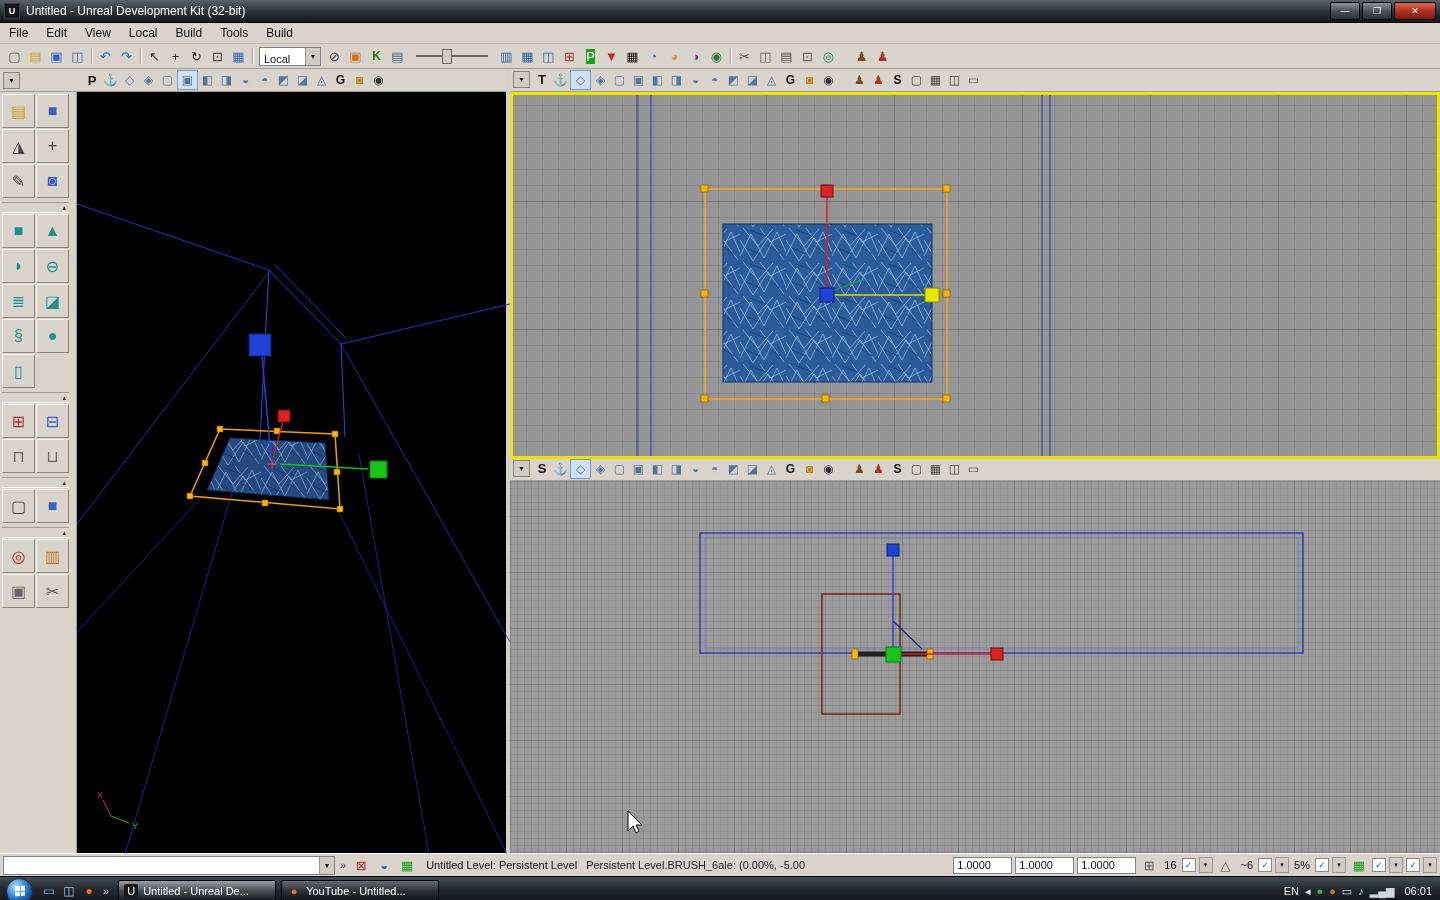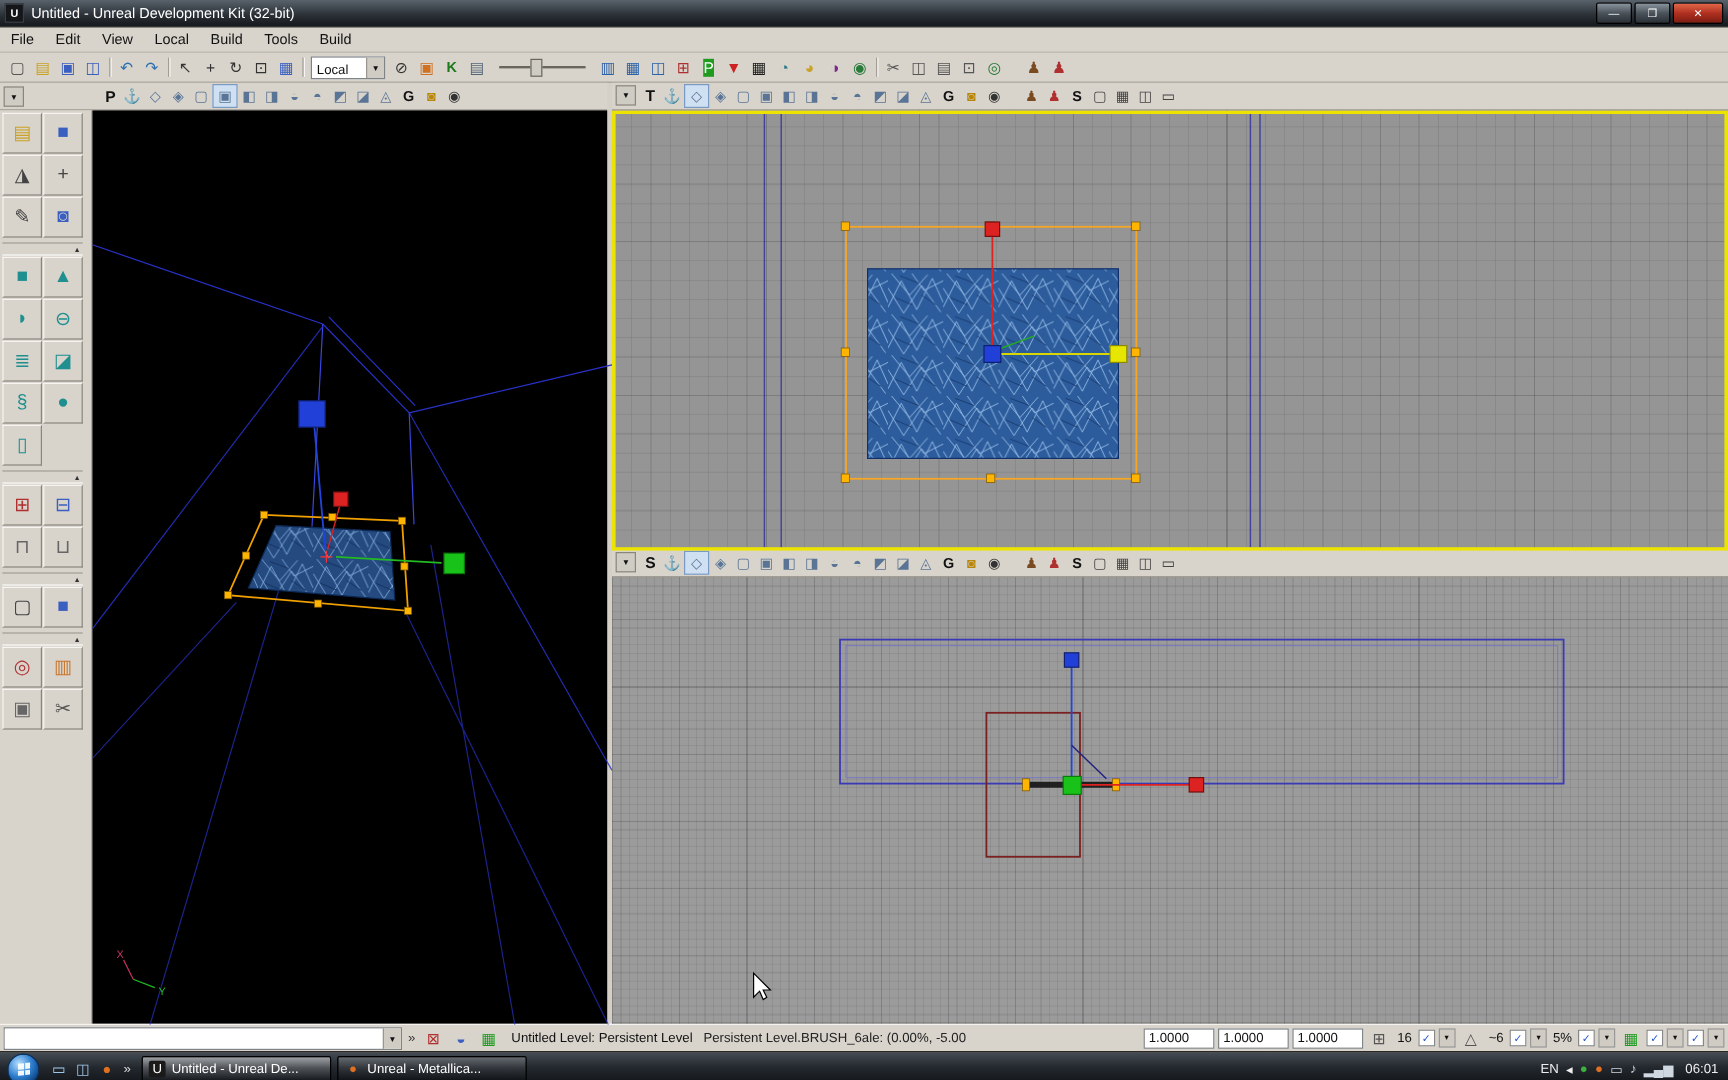--- a/index.html
+++ b/index.html
@@ -600,21 +600,21 @@
   <span class="repeat">
     
   
       <button class="task-btn active">
         <span class="task-ico" style="color: rgb(255, 255, 255); background: rgb(26, 26, 26);">U</span>
         <span class="task-label">Untitled - Unreal De...</span>
       </button>
     
       <button class="task-btn">
         <span class="task-ico" style="color: rgb(224, 112, 32);">●</span>
-        <span class="task-label">Unreal - Metallica...</span>
+        <span class="task-label">YouTube - Untitled...</span>
       </button>
     </span>
   <span class="tray">
     <span>EN</span>
     <span class="tray-ico">◂</span>
     <span class="repeat">
       
     <span class="tray-ico">
           <span style="color: rgb(60, 176, 60);">●</span>
         </span><span class="tray-ico">

